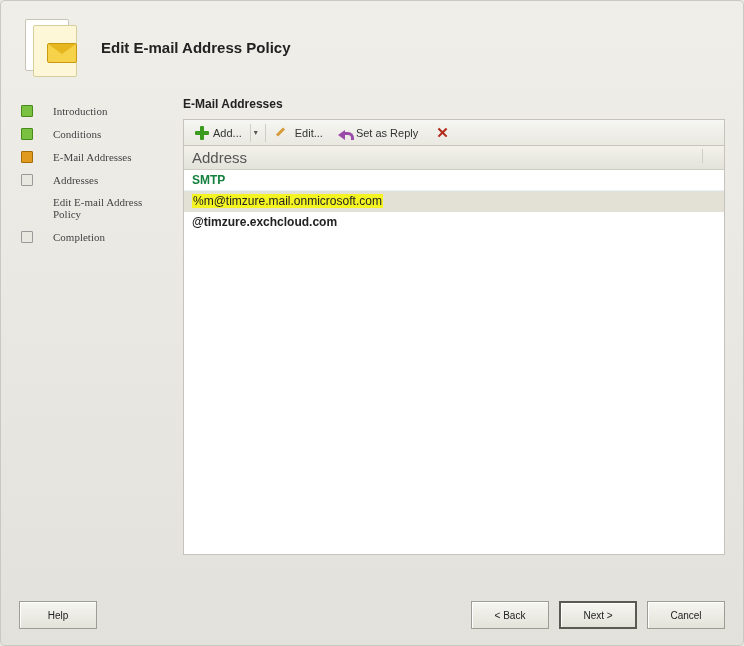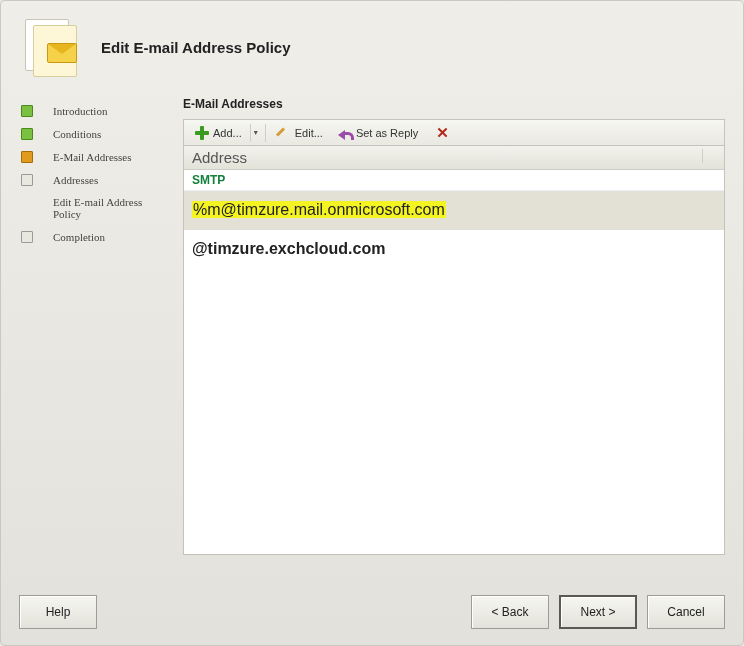--- a/index.html
+++ b/index.html
@@ -213,45 +213,45 @@
   }
   .group-head {
     background:#fff;
     border-bottom:1px solid #e9f1f8;
     padding:3px 8px;
     font-weight:bold;
     font-size:12px;
     color:#15803d;
   }
   .row {
-    padding:10px 8px;
-    font-size:16px;
+    padding:3px 8px;
+    font-size:12px;
     color:#222;
     border-bottom: 1px solid transparent;
   }
   .row.selected {
     background:#e3e0d5;
   }
   .row .hl {
     background:#f4f423;
     padding: 0 1px;
   }
   .row.bold { font-weight:bold; }
   .footer {
     position: absolute;
     left: 18px; right: 18px; bottom: 16px;
     display: flex;
     align-items: center;
   }
   .btn {
     min-width: 78px;
-    height: 34px;
+    height: 28px;
     border: 1px solid #9e9d95;
     background: linear-gradient(#f6f6f1, #e3e2da);
-    font-size: 12px;
+    font-size: 10px;
     color: #222;
     cursor: pointer;
     box-shadow: 1px 1px 0 #fff inset;
   }
   .btn.primary {
     border: 2px solid #5a5a52;
   }
   .footer .spacer { flex:1; }
   .footer .btn + .btn { margin-left: 10px; }
 </style>

